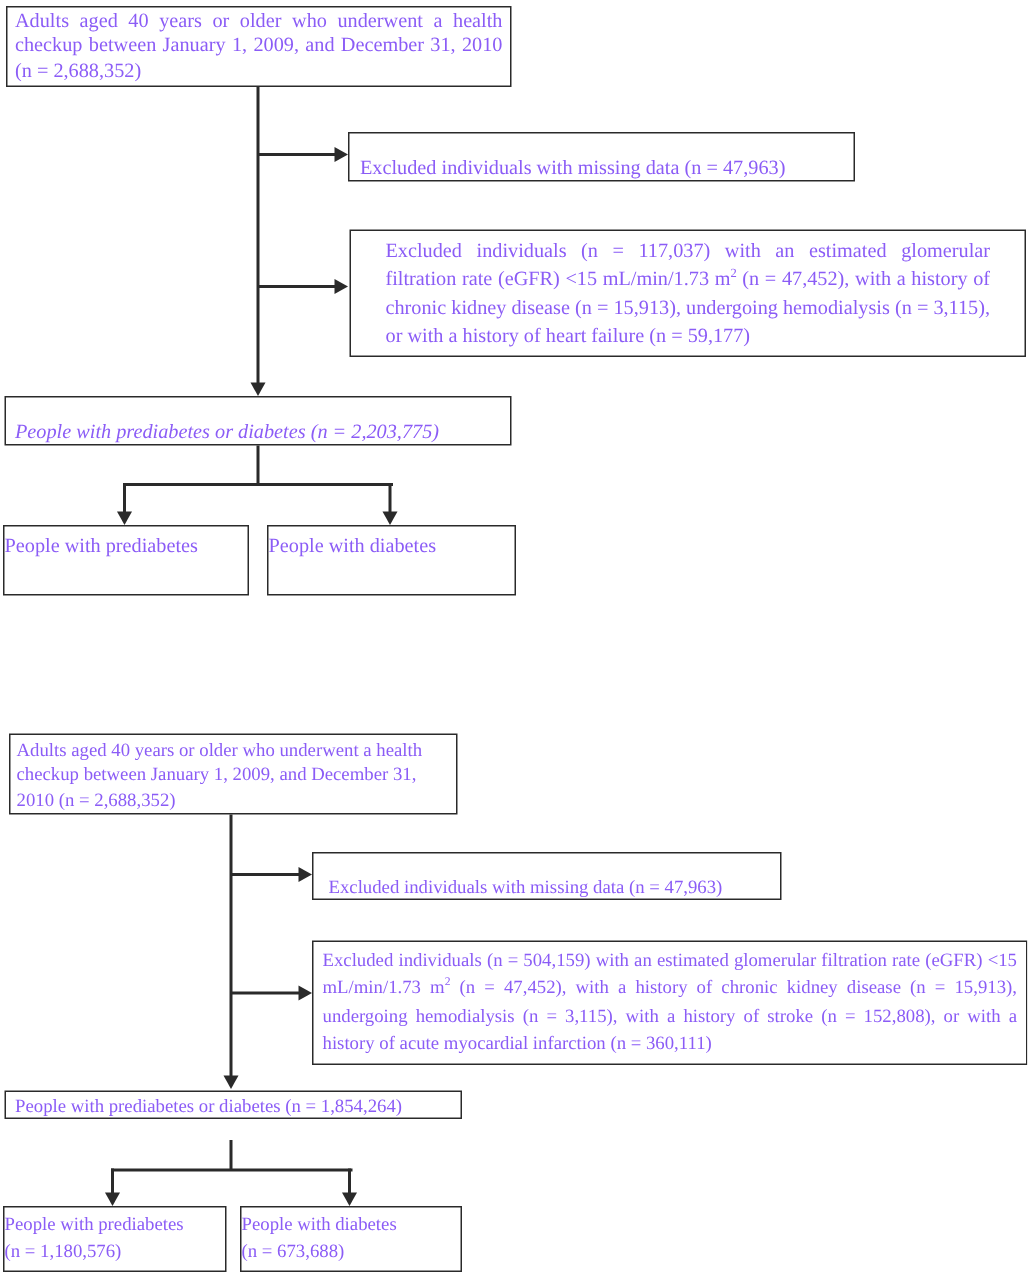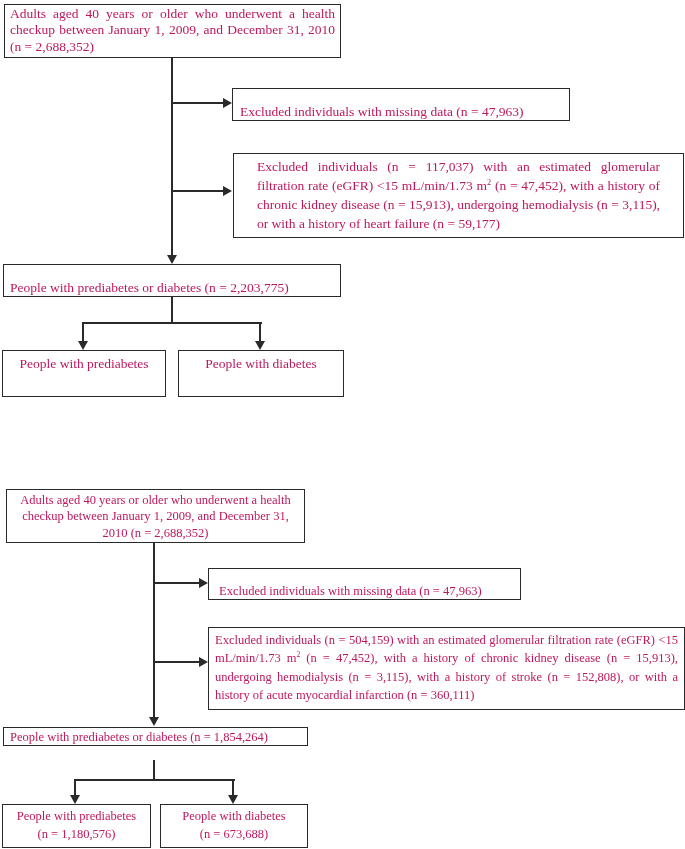--- a/index.html
+++ b/index.html
@@ -1,27 +1,27 @@
 <!DOCTYPE html>
 <html><head>
 <meta charset="utf-8">
 <style>
   html,body{margin:0;padding:0;background:#ffffff;}
   .page{
     position:relative;width:685px;height:849px;background:#ffffff;
-    font-family:"Liberation Serif","DejaVu Serif",serif;color:#be185d;overflow:hidden;
+    font-family:"Liberation Serif","DejaVu Serif",serif;color:#8b5cf6;overflow:hidden;
   }
   .box{
     position:absolute;border:1.8px solid #2a2a2a;background:#ffffff;
     box-sizing:border-box;
   }
   .f1{font-size:13.5px;}
   .f2{font-size:12.5px;}
   .just{text-align:justify;text-align-last:left;}
-  .center{text-align:center;}
+  .center{}
   .vmid{display:flex;align-items:flex-end;}
   .line{position:absolute;background:#2a2a2a;}
   .arr-d{position:absolute;width:0;height:0;
     border-left:5px solid transparent;border-right:5px solid transparent;
     border-top:9px solid #2a2a2a;}
   .arr-r{position:absolute;width:0;height:0;
     border-top:5px solid transparent;border-bottom:5px solid transparent;
     border-left:9px solid #2a2a2a;}
   sup.msup{font-size:0.62em;vertical-align:super;line-height:0;}
 </style>
@@ -44,21 +44,21 @@
     <div class="box f1 vmid" style="left:232px;top:88px;width:338px;height:33px;padding:0 7px;">
       <span>Excluded individuals with missing data (n = 47,963)</span>
     </div>
 
     <div class="line" style="left:172px;top:190px;width:52px;height:2px;"></div>
     <div class="arr-r" style="left:223px;top:186px;"></div>
     <div class="box f1 just" style="left:233px;top:153px;width:451px;height:85px;padding:3px 23px;line-height:19px;">
       <span>Excluded individuals (n = 117,037) with an estimated glomerular filtration rate (eGFR) &lt;15 mL/min/1.73 m</span><sup class="msup">2</sup><span> (n = 47,452), with a history of chronic kidney disease (n = 15,913), undergoing hemodialysis (n = 3,115), or with a history of heart failure (n = 59,177)</span>
     </div>
 
-    <div class="box f1 vmid" style="left:3px;top:264px;width:338px;height:33px;padding:0 6px;">
+    <div class="box f1 vmid" style="left:3px;top:264px;width:338px;height:33px;padding:0 6px;font-style:italic;">
       <span>People with prediabetes or diabetes (n = 2,203,775)</span>
     </div>
 
     <div class="line" style="left:171px;top:297px;width:2px;height:26px;"></div>
     <div class="line" style="left:82px;top:322px;width:180px;height:2px;"></div>
     <div class="line" style="left:82px;top:322px;width:2px;height:20px;"></div>
     <div class="arr-d" style="left:78px;top:341px;"></div>
     <div class="line" style="left:259px;top:322px;width:2px;height:20px;"></div>
     <div class="arr-d" style="left:255px;top:341px;"></div>
 

